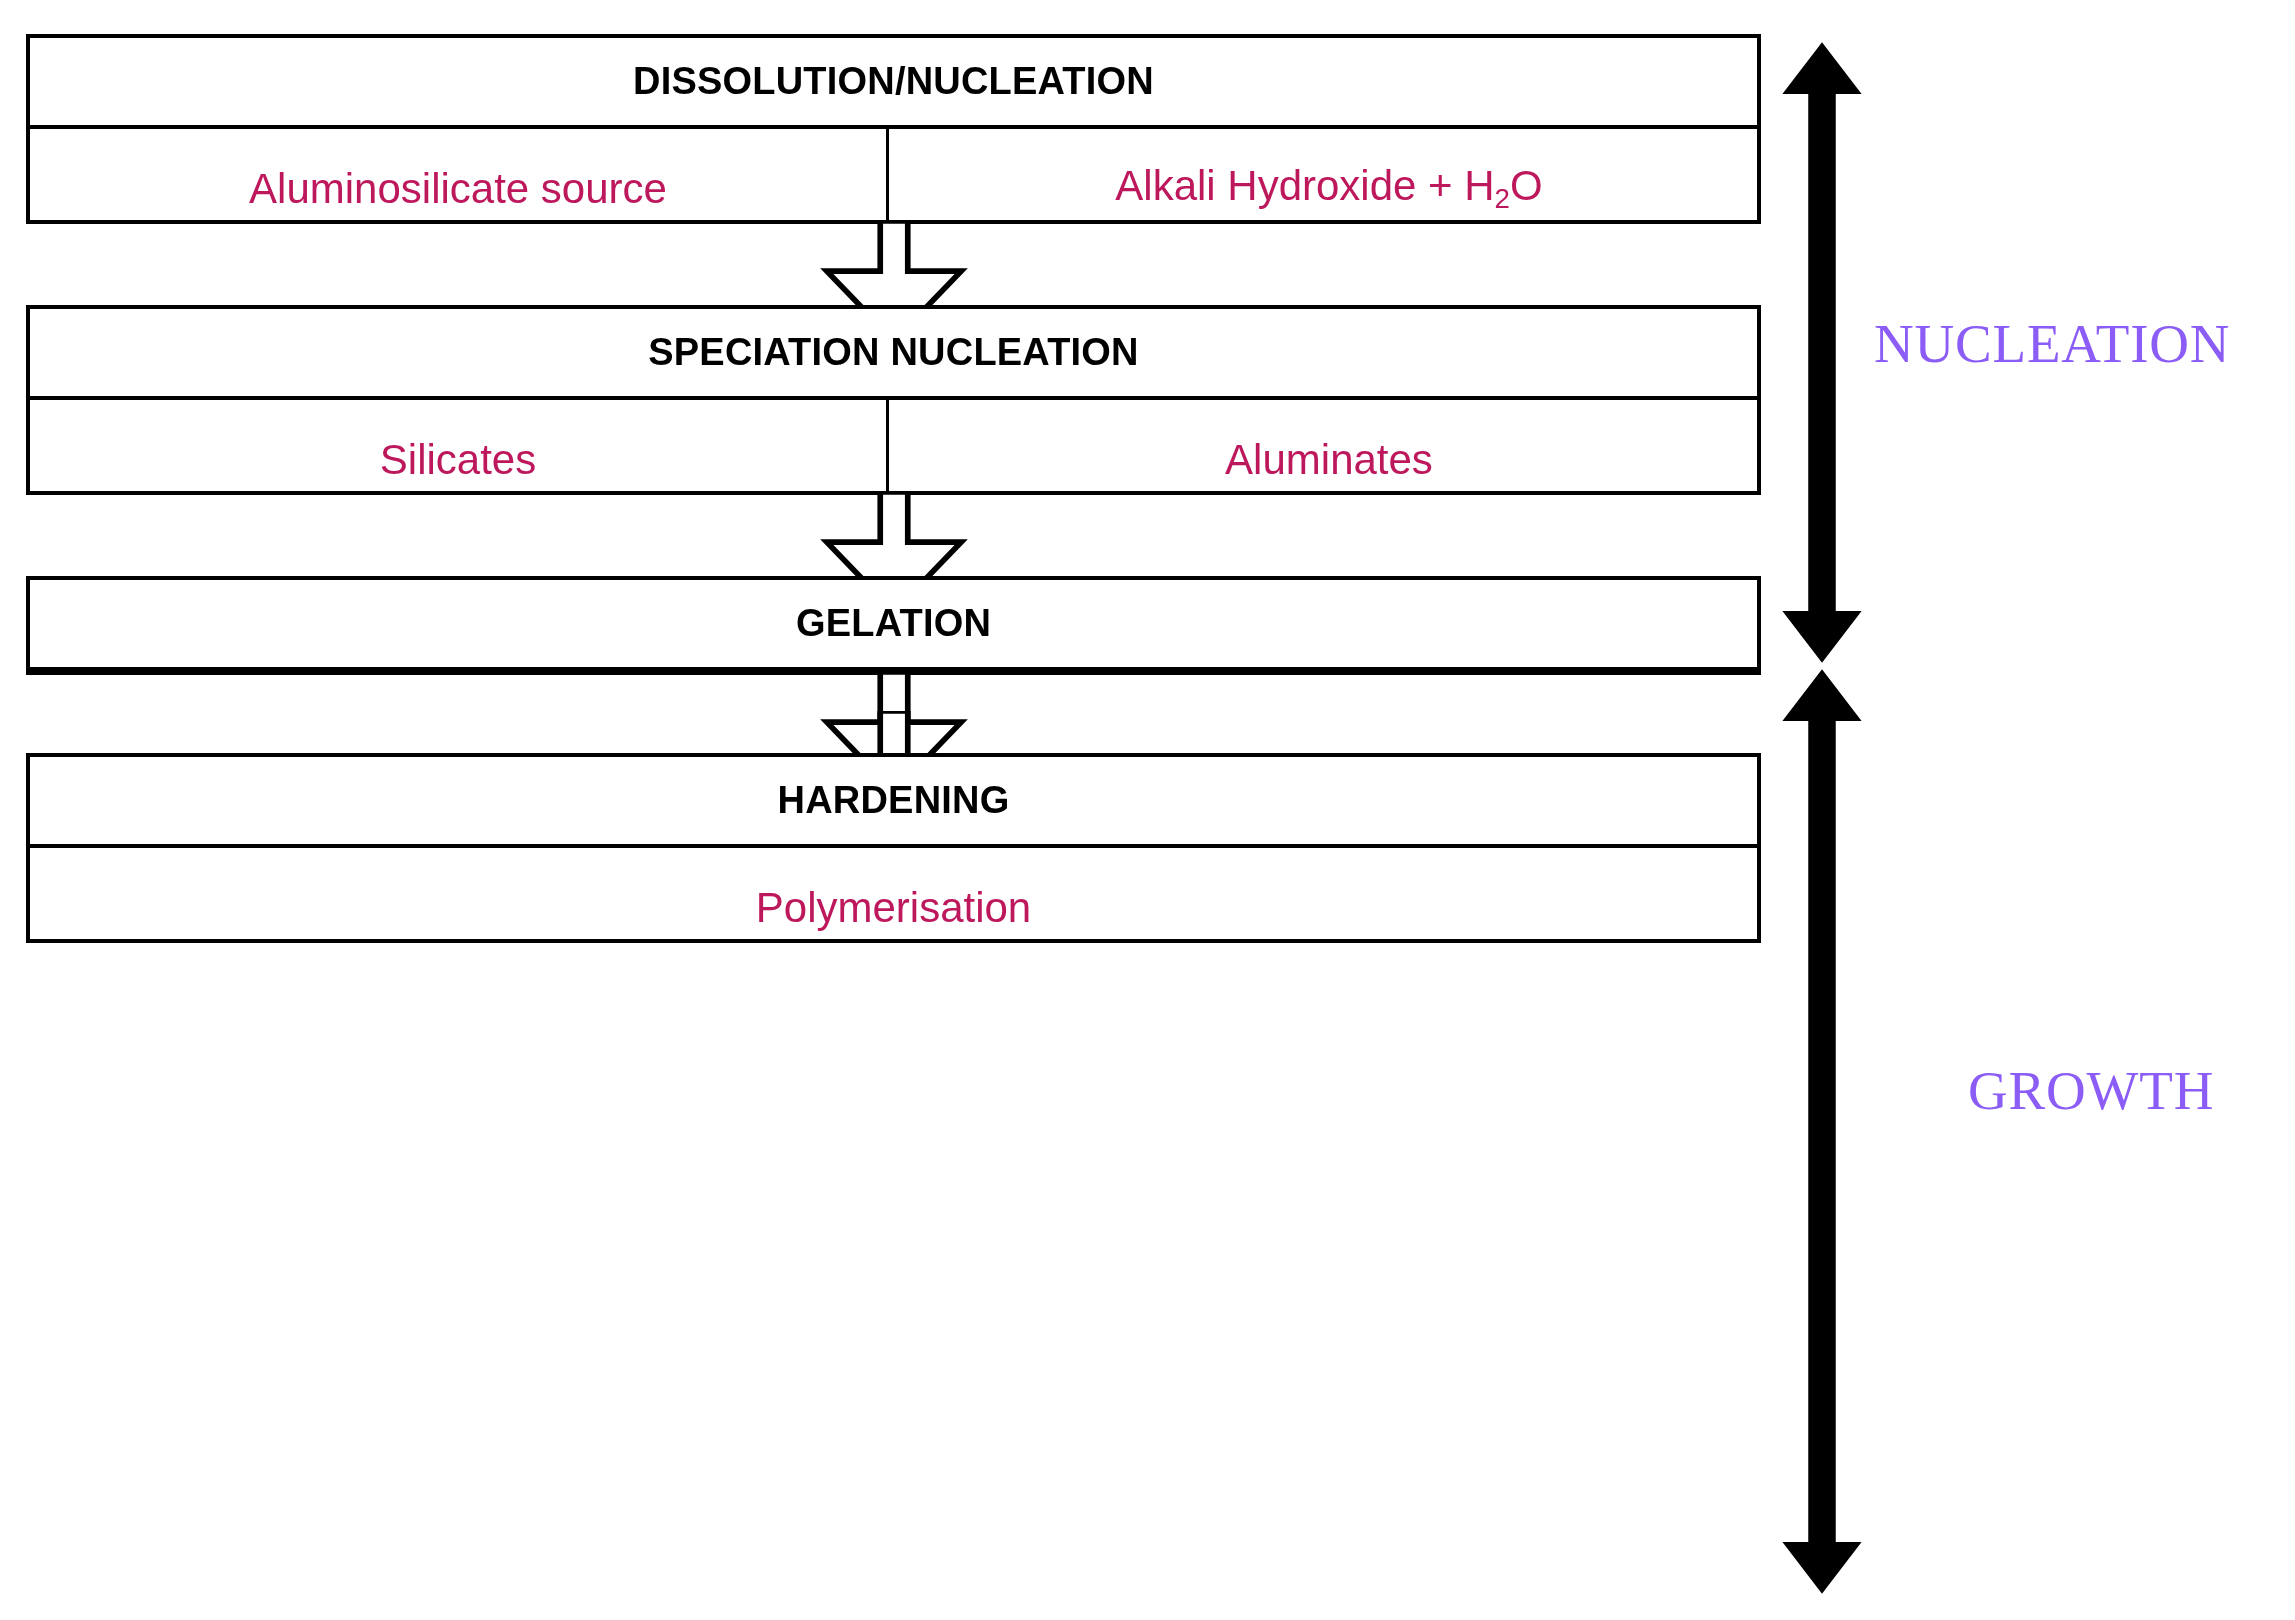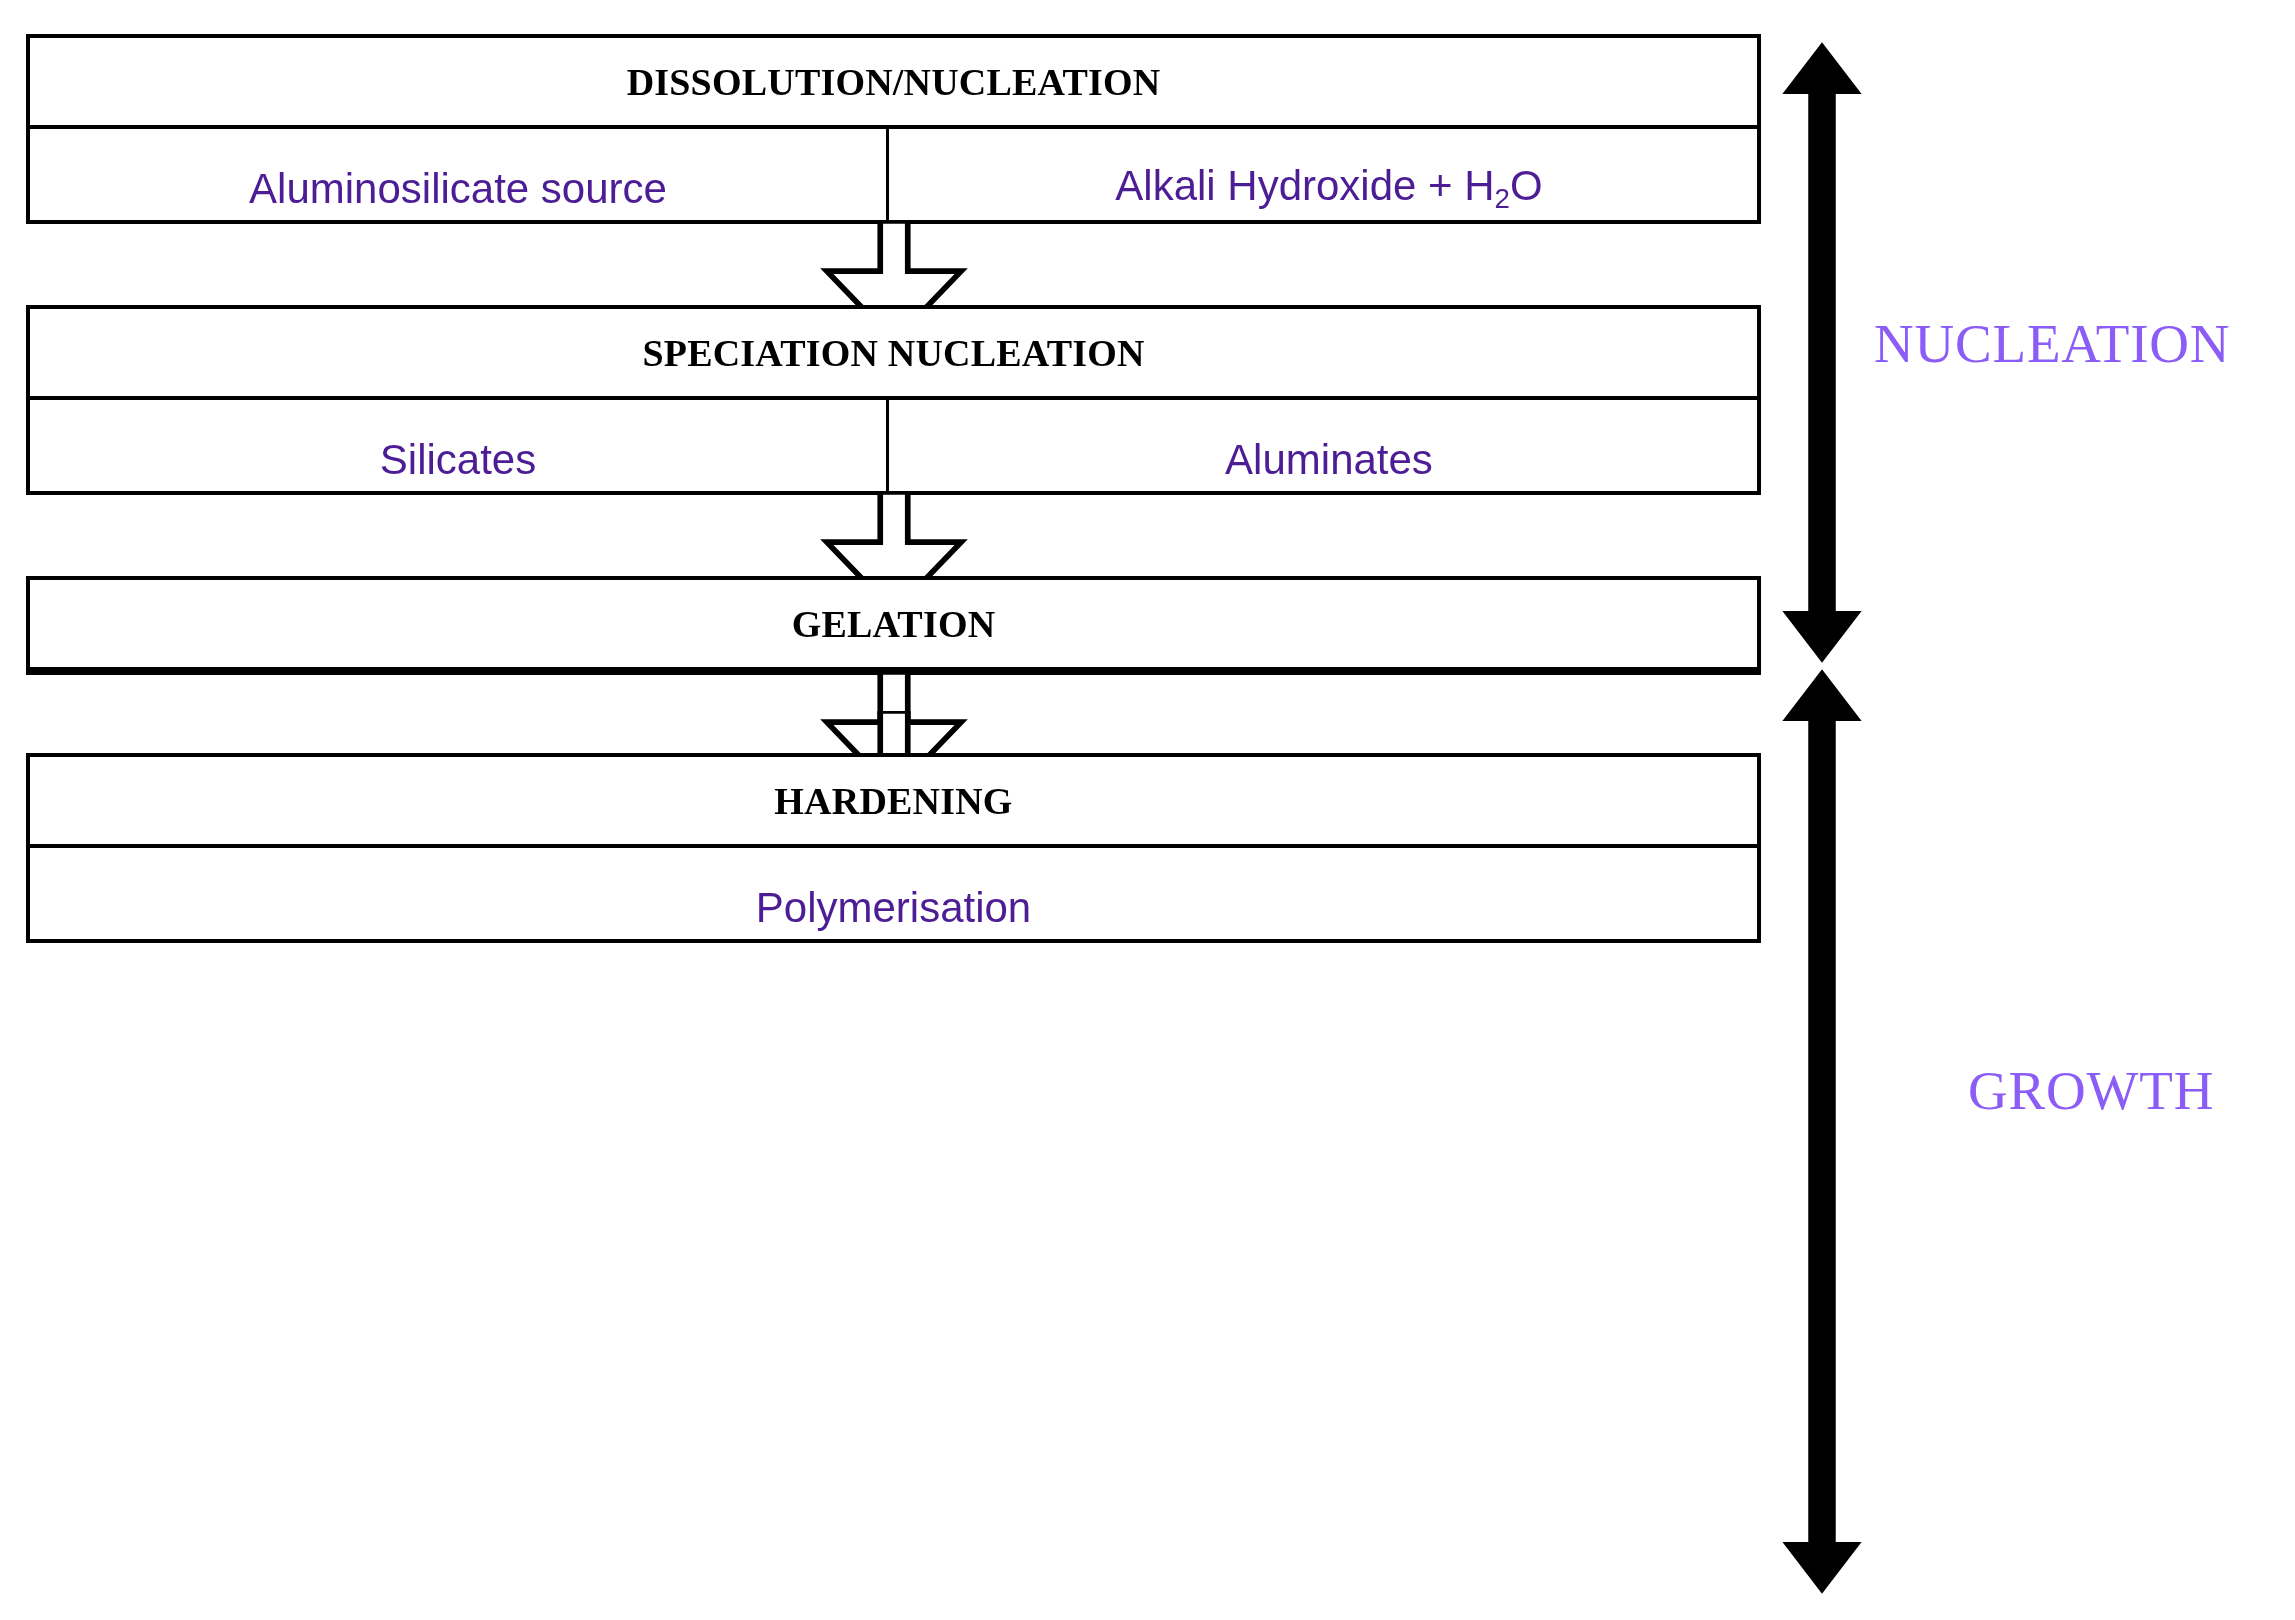--- a/index.html
+++ b/index.html
@@ -39,42 +39,41 @@
     border-bottom: 4px solid #000000;
     box-sizing: border-box;
   }
   .stage-header-text {
     font-weight: bold;
     font-size: 38px;
     letter-spacing: 0.2px;
     color: #000000;
     white-space: nowrap;
     text-align: center;
-    font-family: Liberation Serif, serif;
   }
 
   .stage-body {
     height: 91px;
     display: flex;
     box-sizing: border-box;
   }
   .stage-cell {
     flex: 1 1 0;
     display: flex;
     align-items: center;
     justify-content: center;
     box-sizing: border-box;
   }
   .stage-cell + .stage-cell {
     border-left: 3.2px solid #000000;
     padding-left: 12px;
   }
   .stage-cell-text {
     font-size: 42px;
-    color: #4c1d95;
+    color: #be185d;
     white-space: nowrap;
     text-align: center;
     margin-top: 28px;
   }
   .stage-cell-text sub {
     font-size: 0.66em;
     vertical-align: -0.28em;
   }
 
   

